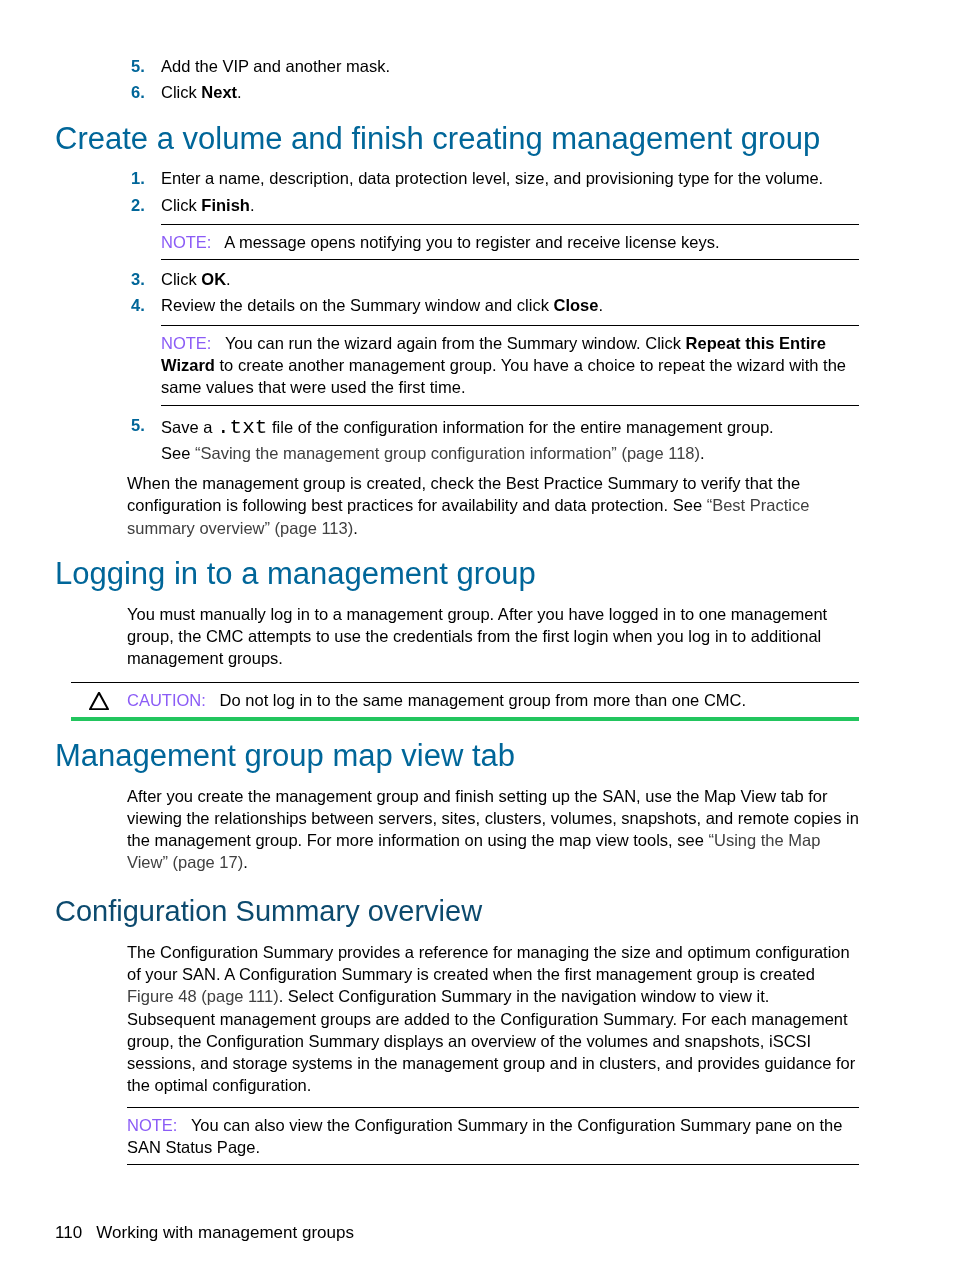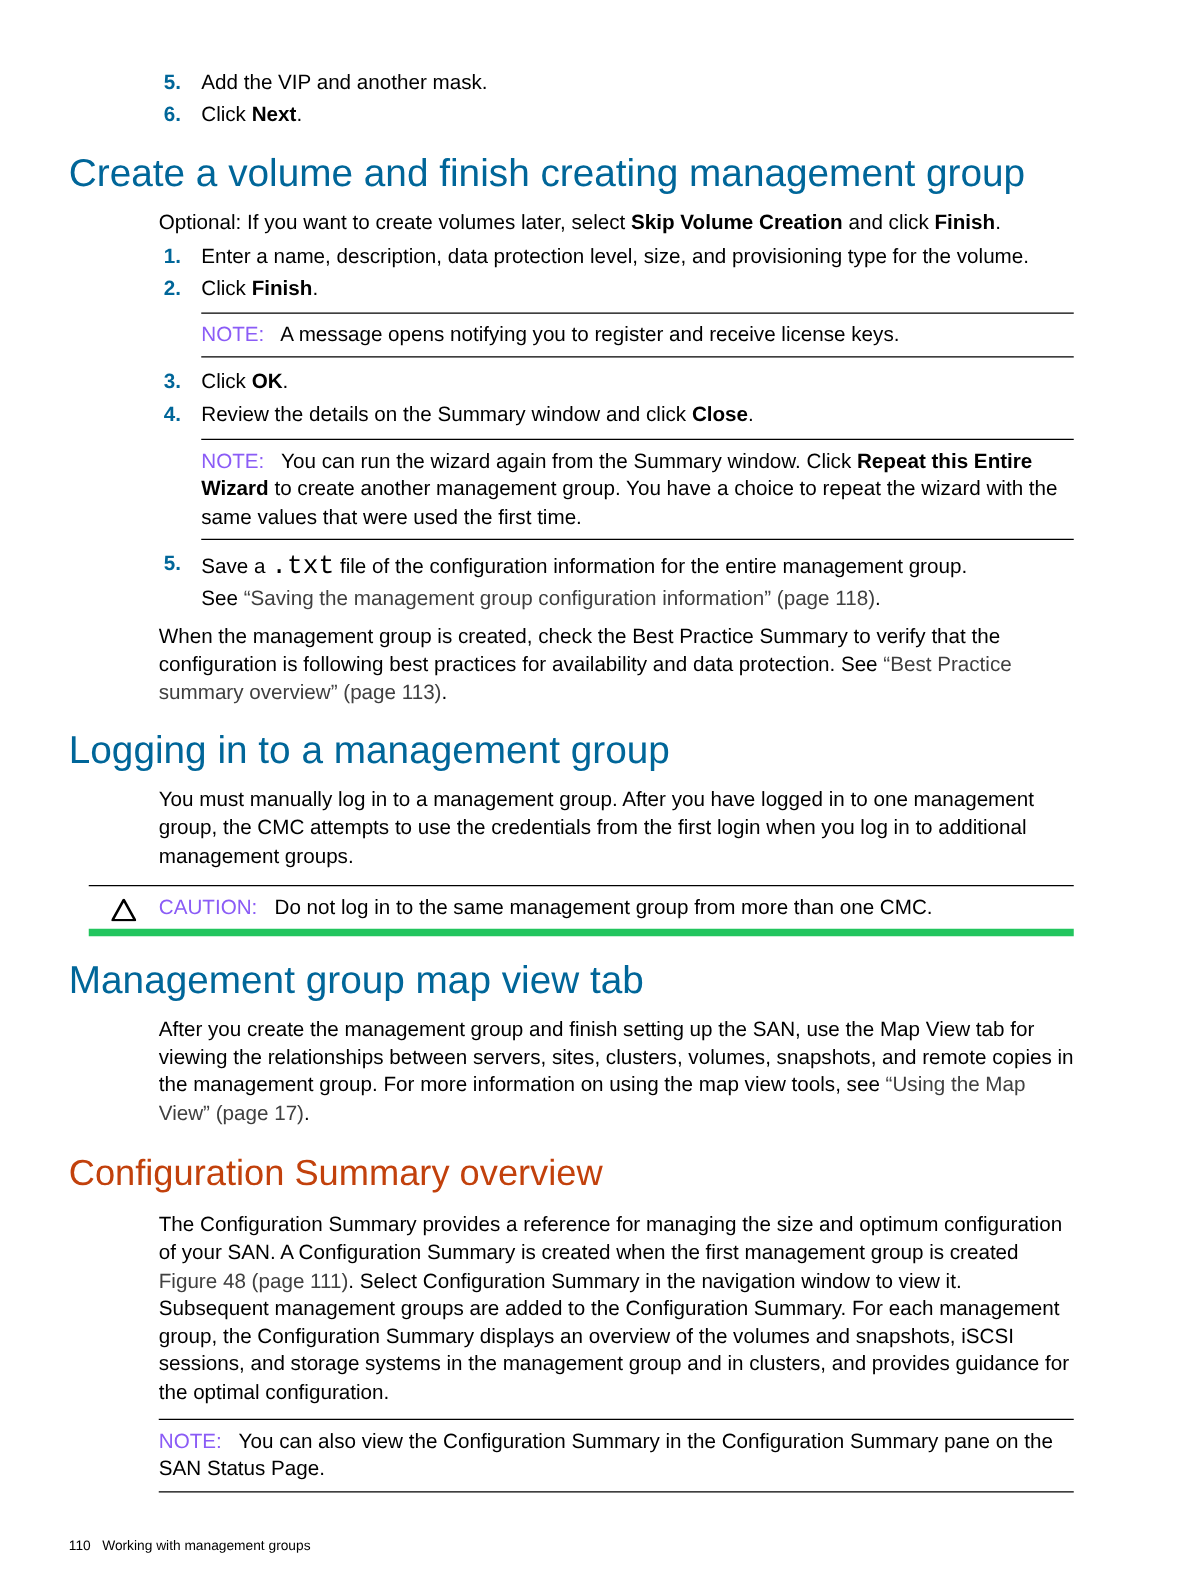--- a/index.html
+++ b/index.html
@@ -41,62 +41,62 @@
     padding-left: 72px;
   }
   .h2 {
     color: #006699;
     font-weight: 300;
     font-size: 31px;
     margin: 14px 0 8px 0;
     font-family: Arial, Helvetica, sans-serif;
   }
   .h1 {
-    color: #c2410c;
+    color: #0c4a6e;
     font-weight: 300;
     font-size: 29px;
     margin: 18px 0 10px 0;
   }
   .note-box {
     border-top: 1px solid #000;
     border-bottom: 1px solid #000;
     padding: 6px 0 6px 0;
     margin: 8px 0 8px 34px;
   }
   .note-box-noindent {
     border-top: 1px solid #000;
     border-bottom: 1px solid #000;
     padding: 6px 0 6px 0;
     margin: 10px 0;
   }
   .caution-row {
     display: flex;
     border-top: 1px solid #000;
-    border-bottom: 6px solid #22c55e;
+    border-bottom: 4px solid #22c55e;
     padding: 6px 0;
     margin: 12px 0 12px 0;
-    align-items: flex-end;
+    align-items: center;
   }
   .caution-icon {
     width: 56px;
     flex-shrink: 0;
     display: flex;
     justify-content: center;
     padding-top: 2px;
   }
   .caution-text { flex: 1; }
   .label-blue { color: #8b5cf6; font-weight: normal; }
   b { font-weight: bold; }
   a.link { color: #404040; text-decoration: none; }
   .monospace { font-family: "Courier New", monospace; font-size: 21px; }
   .footer {
     position: absolute;
     bottom: 28px;
     left: 55px;
-    font-size: 11px;
+    font-size: 17px;
   }
   .triangle-svg { width: 20px; height: 18px; }
   p { margin: 0 0 4px 0; }
 </style>
 </head>
 <body>
 
 <div class="page">
 
   <div class="list-indent">
@@ -107,23 +107,20 @@
     <div class="ol-item">
       <div class="ol-num">6.</div>
       <div class="ol-text">
         <span>Click </span><b>Next</b><span>.</span>
       </div>
     </div>
   </div>
 
   <div class="h2">Create a volume and finish creating management group</div>
   <div class="content-indent">
-    <p>
-      <span>Optional: If you want to create volumes later, select </span><b>Skip Volume Creation</b><span> and click </span><b>Finish</b><span>.</span>
-    </p>
 
     <div class="ol-item">
       <div class="ol-num">1.</div>
       <div class="ol-text">Enter a name, description, data protection level, size, and provisioning type for the volume.</div>
     </div>
     <div class="ol-item">
       <div class="ol-num">2.</div>
       <div class="ol-text">
         <span>Click </span><b>Finish</b><span>.</span>
       </div>

